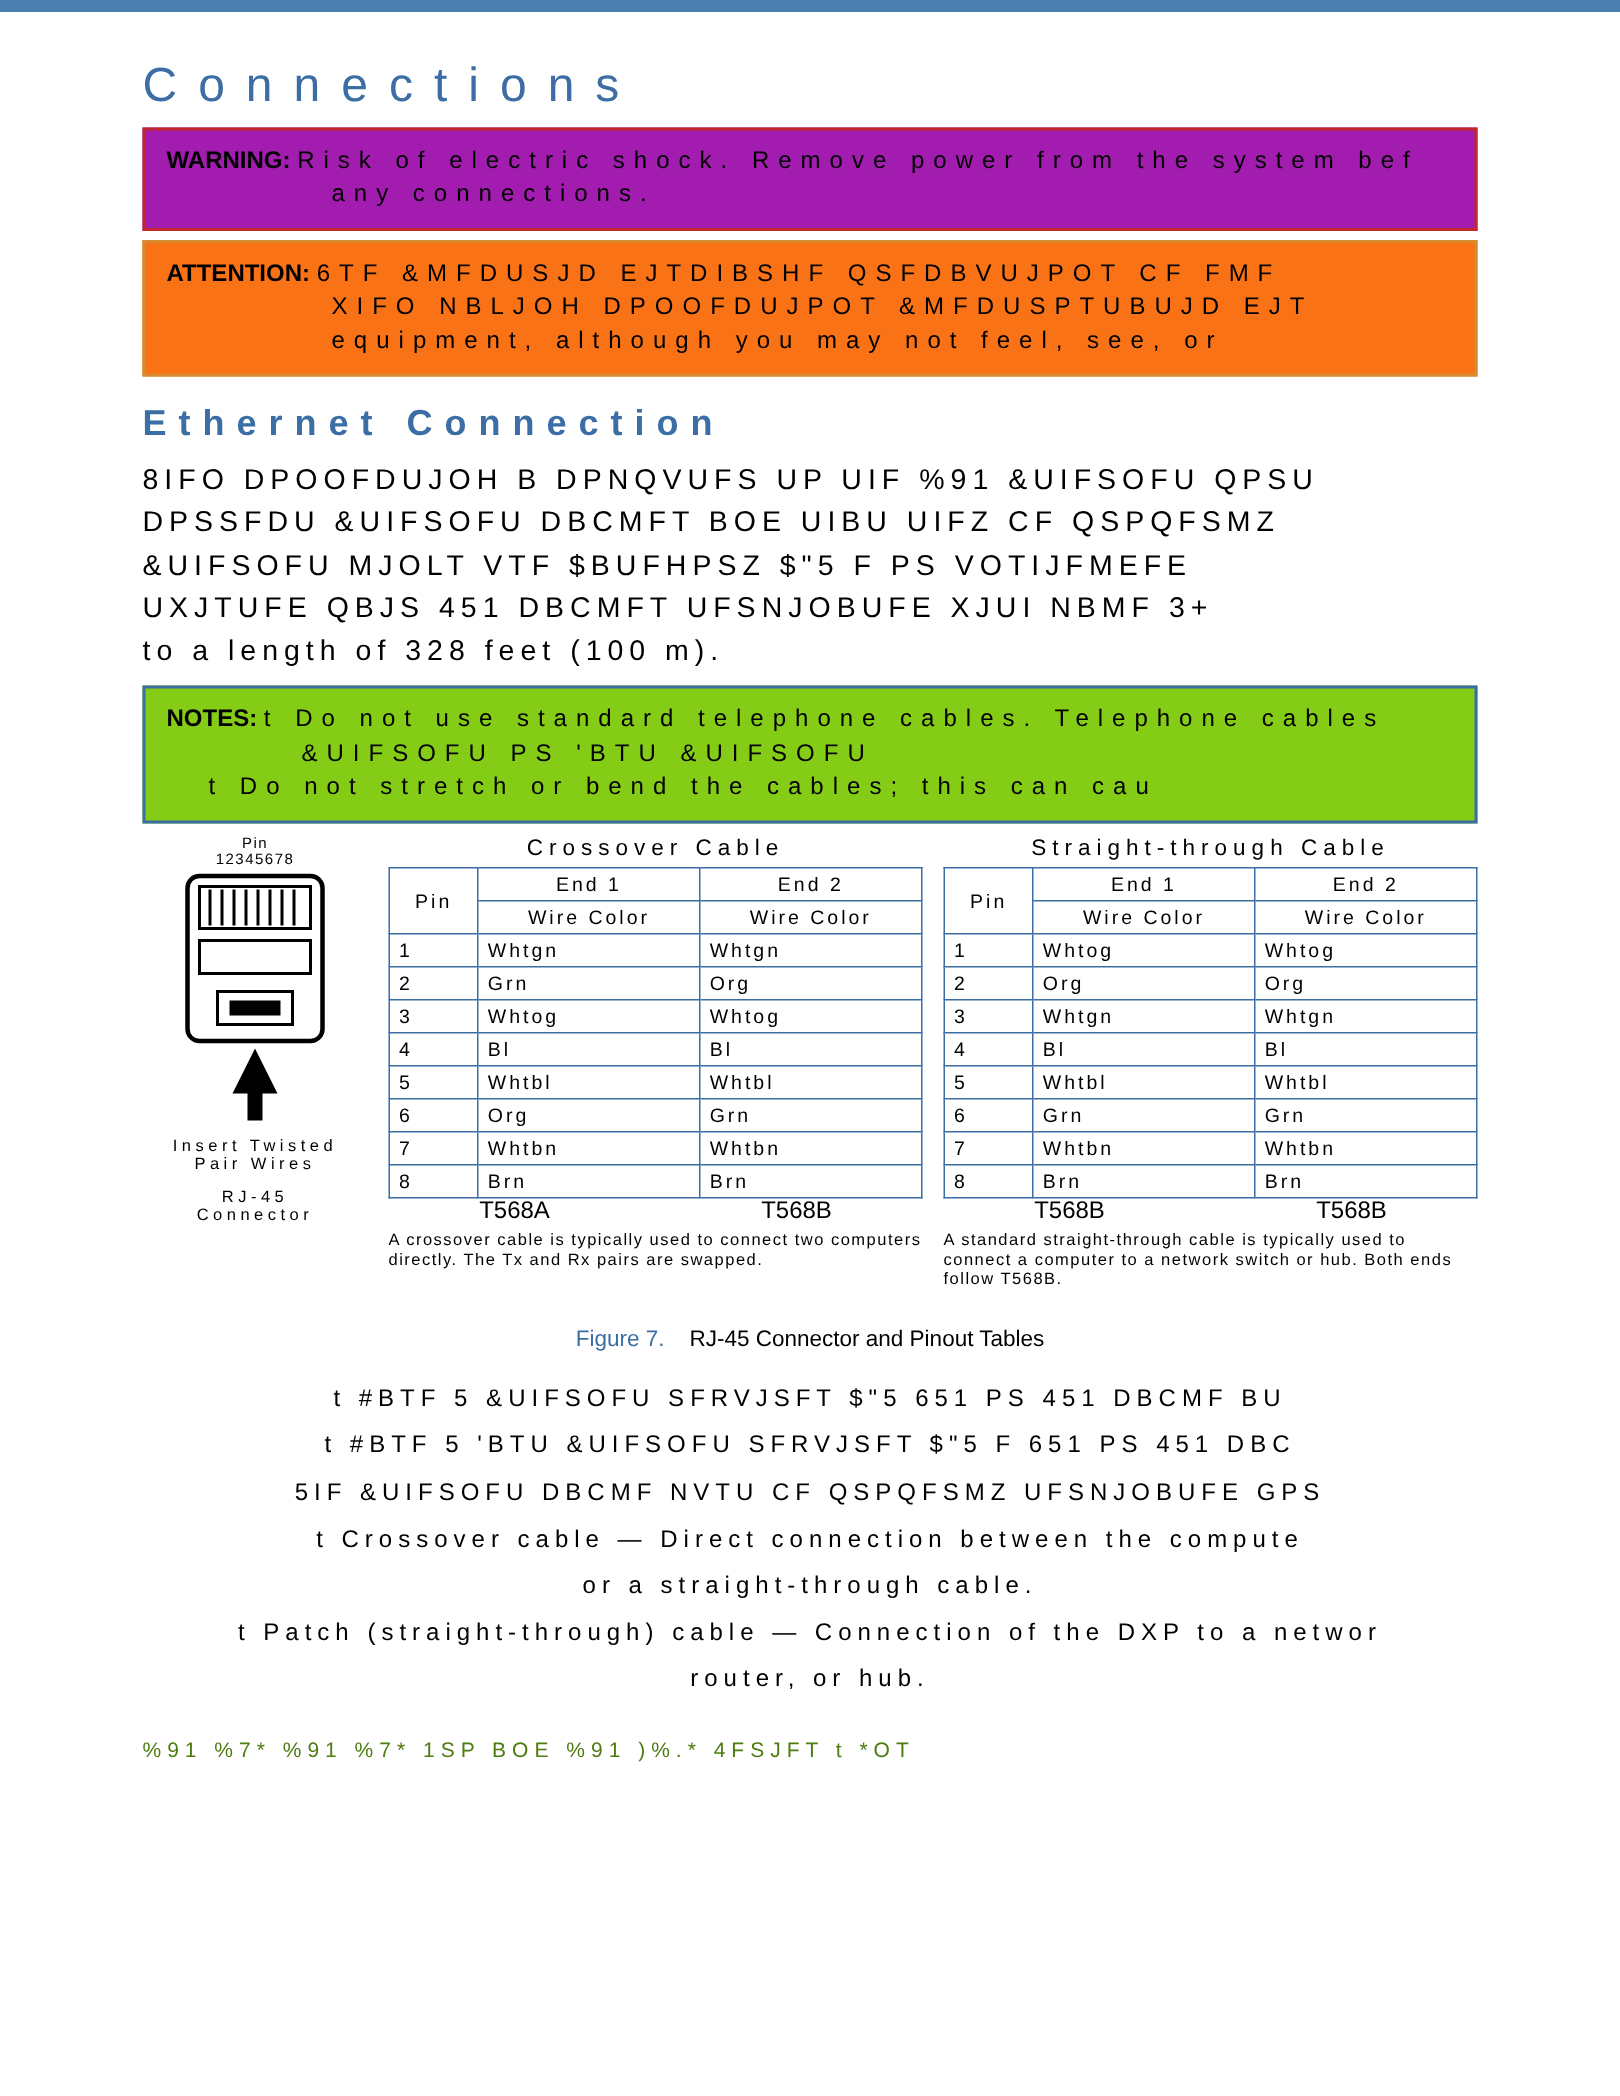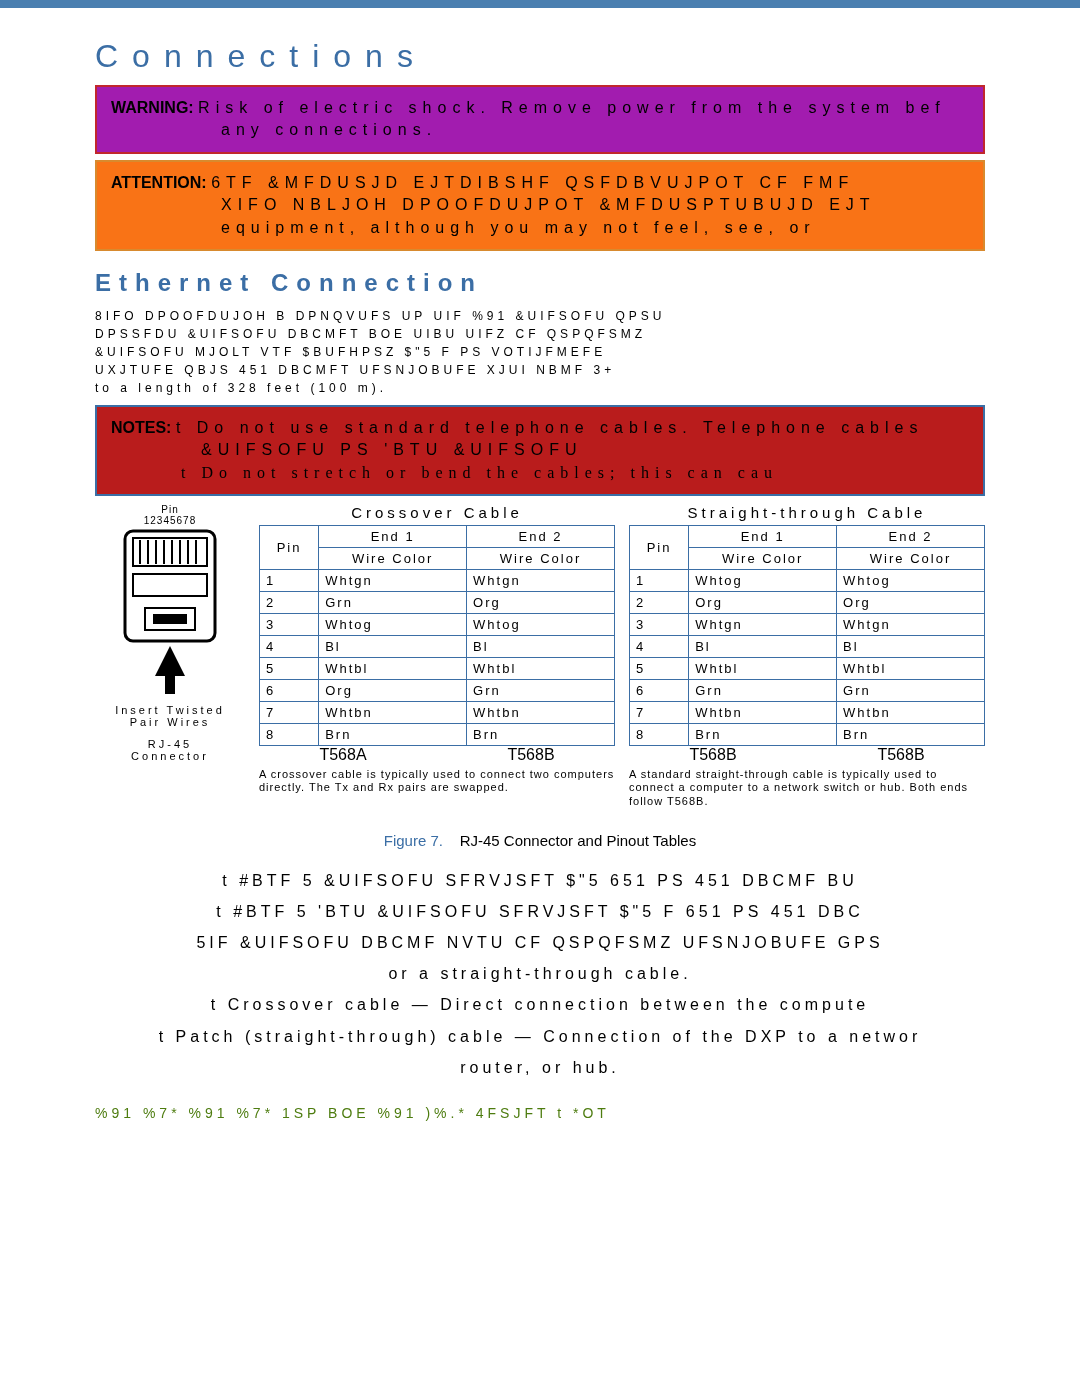--- a/index.html
+++ b/index.html
@@ -28,32 +28,32 @@
   .alert-box {
     border: 2px solid;
     padding: 10px 14px;
     margin-bottom: 6px;
     font-size: 16px;
     line-height: 1.4;
     background: #a21caf;
   }
   .alert-warning { border-color: #c1272d; }
   .alert-attention { border-color: #d88a2e; background:#f97316; }
-  .alert-notes { border-color: #3b6ea5; background:#b91c1c; }
+  .alert-notes { border-color: #3b6ea5; background:#84cc16; }
   .alert-label { font-weight: bold; }
   .spaced { letter-spacing: 6px; }
   .h2 {
     color: #3b6ea5;
     font-size: 24px;
     letter-spacing: 8px;
     font-weight: bold;
     margin-top: 18px;
     margin-bottom: 10px;
   }
-  .para { font-size: 12px; letter-spacing: 4px; line-height: 1.5; margin-bottom:8px;}
+  .para { font-size: 19px; letter-spacing: 4px; line-height: 1.5; margin-bottom:8px;}
   .tables-row {
     display: flex;
     align-items: flex-start;
     gap: 14px;
     margin-top: 8px;
   }
   .connector-col {
     width: 150px;
     font-size: 11px;
     letter-spacing: 3px;
@@ -119,21 +119,21 @@
     <span>DPSSFDU &amp;UIFSOFU DBCMFT BOE UIBU UIFZ CF QSPQFSMZ</span><br>
     <span>&amp;UIFSOFU MJOLT VTF $BUFHPSZ $"5    F PS   VOTIJFMEFE</span><br>
     <span>UXJTUFE QBJS 451 DBCMFT UFSNJOBUFE XJUI NBMF 3+</span><br>
     <span>to a length of 328 feet (100 m).</span>
   </div>
 
   <div class="alert-box alert-notes">
     <span class="alert-label">NOTES:</span>
     <span class="spaced">t Do not use standard telephone cables. Telephone cables</span><br>
     <span class="spaced" style="margin-left:90px;">&amp;UIFSOFU PS 'BTU &amp;UIFSOFU</span><br>
-    <span class="spaced" style="margin-left:70px;font-family:Liberation Serif, serif;">t Do not stretch or bend the cables; this can cau</span>
+    <span class="spaced" style="margin-left:28px;">t Do not stretch or bend the cables; this can cau</span>
   </div>
 
   <div class="tables-row">
 
     <div class="connector-col">
       <div class="pins-label">Pin</div>
       <div class="pins-label">12345678</div>
       <svg class="connector-svg" width="110" height="170" viewBox="0 0 110 170">
         <rect x="10" y="5" width="90" height="110" rx="8" fill="#fff" stroke="#000" stroke-width="3"></rect>
         <rect x="18" y="12" width="74" height="28" fill="none" stroke="#000" stroke-width="2"></rect>
@@ -290,21 +290,21 @@
     <span class="figlabel">Figure 7.</span>
     &nbsp;&nbsp;
     <span>RJ-45 Connector and Pinout Tables</span>
   </div>
 
 
   <div class="bullets">
     <div>t   #BTF 5 &amp;UIFSOFU SFRVJSFT $"5   651 PS 451 DBCMF BU</div>
     <div>t   #BTF 5 'BTU &amp;UIFSOFU SFRVJSFT $"5   F 651 PS 451 DBC</div>
     <div>5IF &amp;UIFSOFU DBCMF NVTU CF QSPQFSMZ UFSNJOBUFE GPS</div>
+    <div>t  Crossover cable — Direct connection between the compute</div>
     <div>or a straight-through cable.</div>
-    <div>t  Crossover cable — Direct connection between the compute</div>
     <div>t  Patch (straight-through) cable — Connection of the DXP to a networ</div>
     <div>   router, or hub.</div>
   </div>
 
   <div class="footer">%91 %7*  %91 %7* 1SP BOE %91 )%.* 4FSJFT t *OT</div>
 
 </div>
 
 </body></html>

